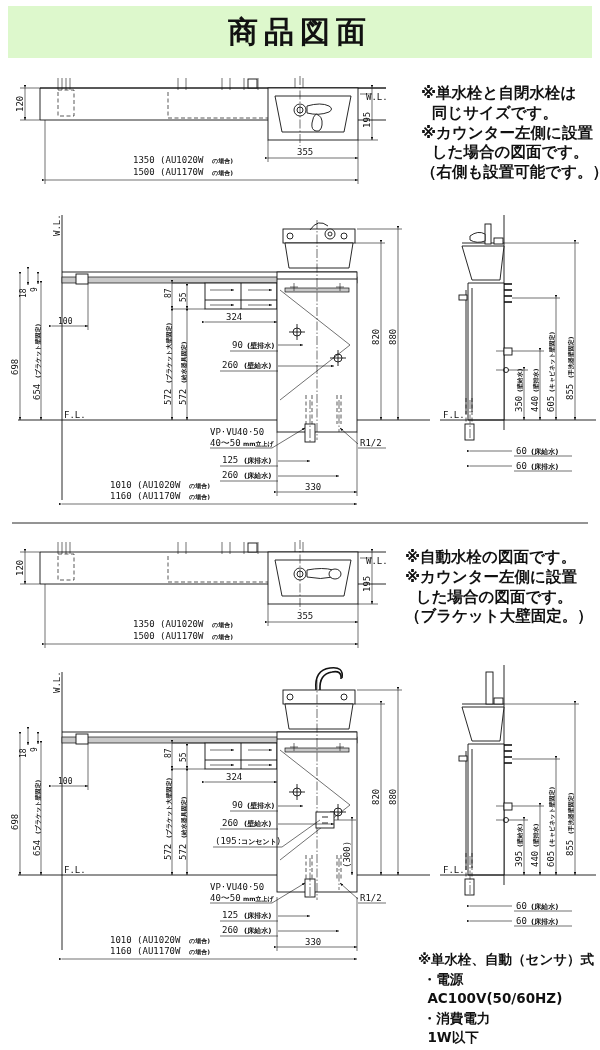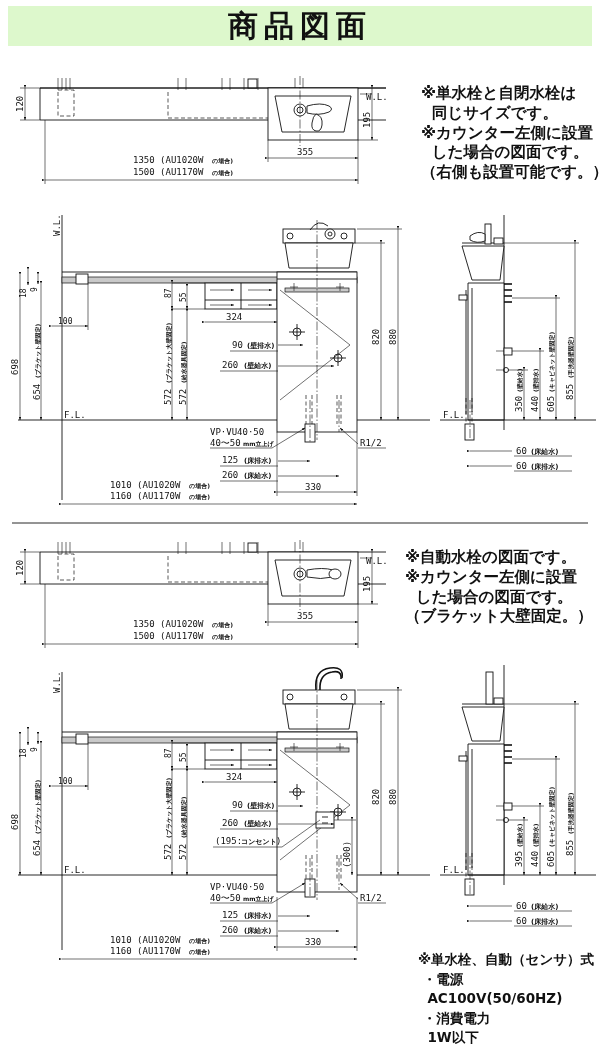--- a/index.html
+++ b/index.html
@@ -3,21 +3,21 @@
 <meta charset="utf-8">
 <style>
   html,body{margin:0;padding:0;background:#ffffff;}
   body{
     width:600px;height:1050px;position:relative;overflow:hidden;
     font-family:"Liberation Sans","DejaVu Sans",sans-serif;
     color:#1a1a1a;
   }
   
   #header-banner{
-    position:absolute;left:8px;top:6px;width:584px;height:40px;
+    position:absolute;left:8px;top:6px;width:584px;height:52px;
     background:#ddf8cc;
     display:flex;align-items:center;justify-content:center;
   }
   #header-title{
     font-family:"DejaVu Sans","Liberation Sans",sans-serif;
     font-size:30px;font-weight:bold;letter-spacing:6px;color:#111;
     line-height:1;
   }
   
   .dwg{position:absolute;left:0;top:0;width:600px;height:1050px;pointer-events:none;}

